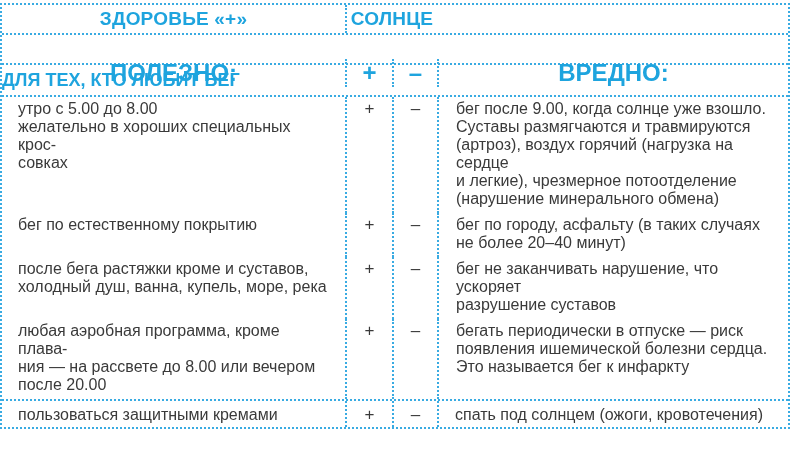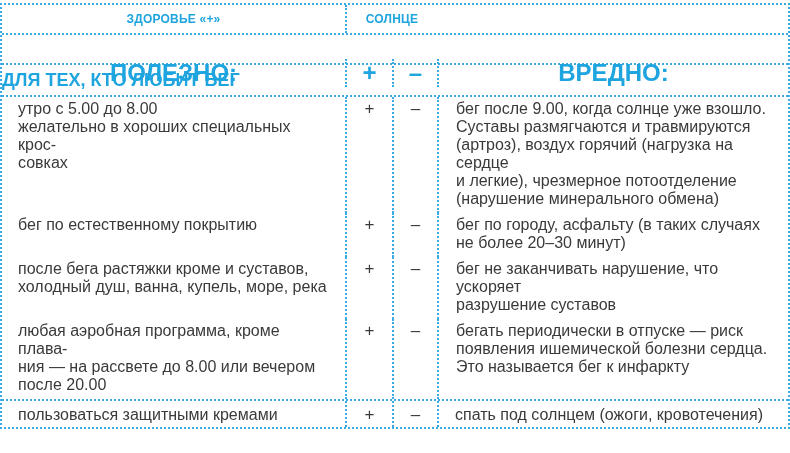--- a/index.html
+++ b/index.html
@@ -13,21 +13,21 @@
     border:2px dotted var(--bd);
     background:#fff;
   }
   
   .grid-r{display:grid;grid-template-columns:343px 47px 45px 1fr;}
   .bb{border-bottom:2px dotted var(--bd);}
   .bl{border-left:2px dotted var(--bd);}
   .c{display:flex;align-items:center;justify-content:center;}
   .hrow{height:28px;}
   .span-sun{grid-column:2 / 4;}
-  .head-sm{font-size:12px;font-weight:bold;color:var(--accent);letter-spacing:.2px;text-align:center;}
+  .head-sm{font-size:19px;font-weight:bold;color:var(--accent);letter-spacing:.2px;text-align:center;}
   .head-lg{font-size:24px;font-weight:bold;color:var(--accent);margin-top:24px;}
   .title-row{height:30px;line-height:30px;text-align:left;
              font-size:18px;font-weight:bold;color:var(--accent);}
   .text{
     font-size:16px;line-height:18px;color:var(--txt);
     white-space:pre-line;padding:3px 12px 5px 16px;
   }
   .text.right{padding:3px 8px 5px 17px;}
   .pm{
     font-size:17px;line-height:18px;color:var(--txt);
@@ -68,21 +68,21 @@
 Суставы размягчаются и травмируются
 (артроз), воздух горячий (нагрузка на сердце
 и легкие), чрезмерное потоотделение
 (нарушение минерального обмена)</div>
     </div>
     <div class="grid-r">
       <div class="text">бег по естественному покрытию</div>
       <div class="pm bl">+</div>
       <div class="pm bl">–</div>
       <div class="text right bl">бег по городу, асфальту (в таких случаях
-не более 20–30 минут)</div>
+не более 20–40 минут)</div>
     </div>
     <div class="grid-r">
       <div class="text">после бега растяжки кроме и суставов,
 холодный душ, ванна, купель, море, река</div>
       <div class="pm bl">+</div>
       <div class="pm bl">–</div>
       <div class="text right bl">бег не заканчивать нарушение, что ускоряет
 разрушение суставов</div>
     </div>
     <div class="grid-r">

